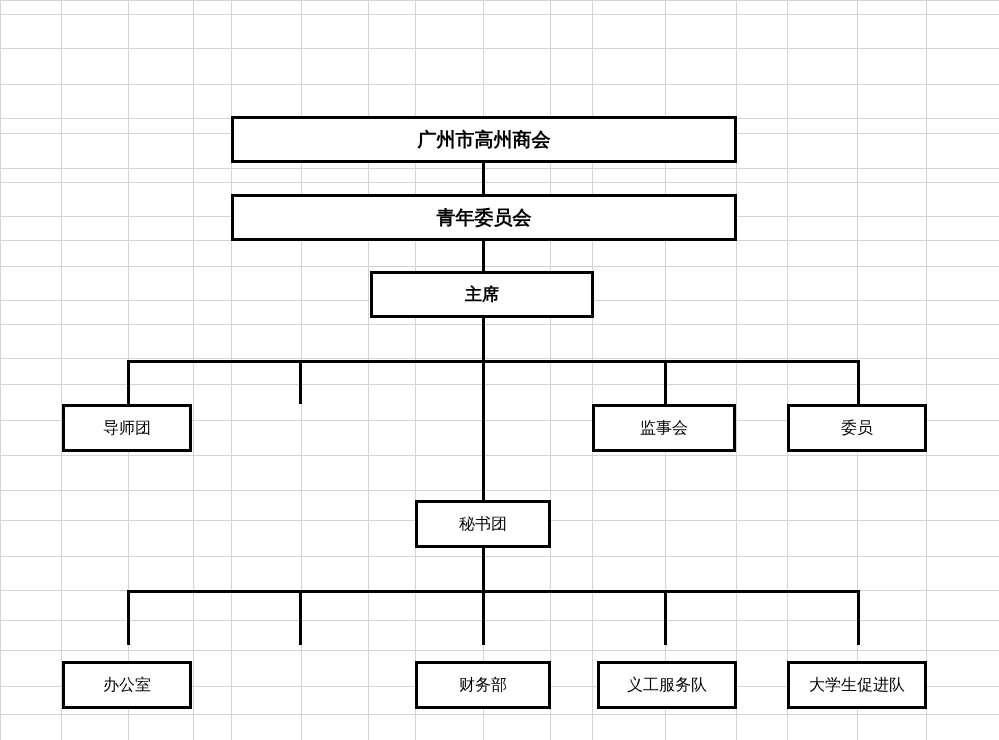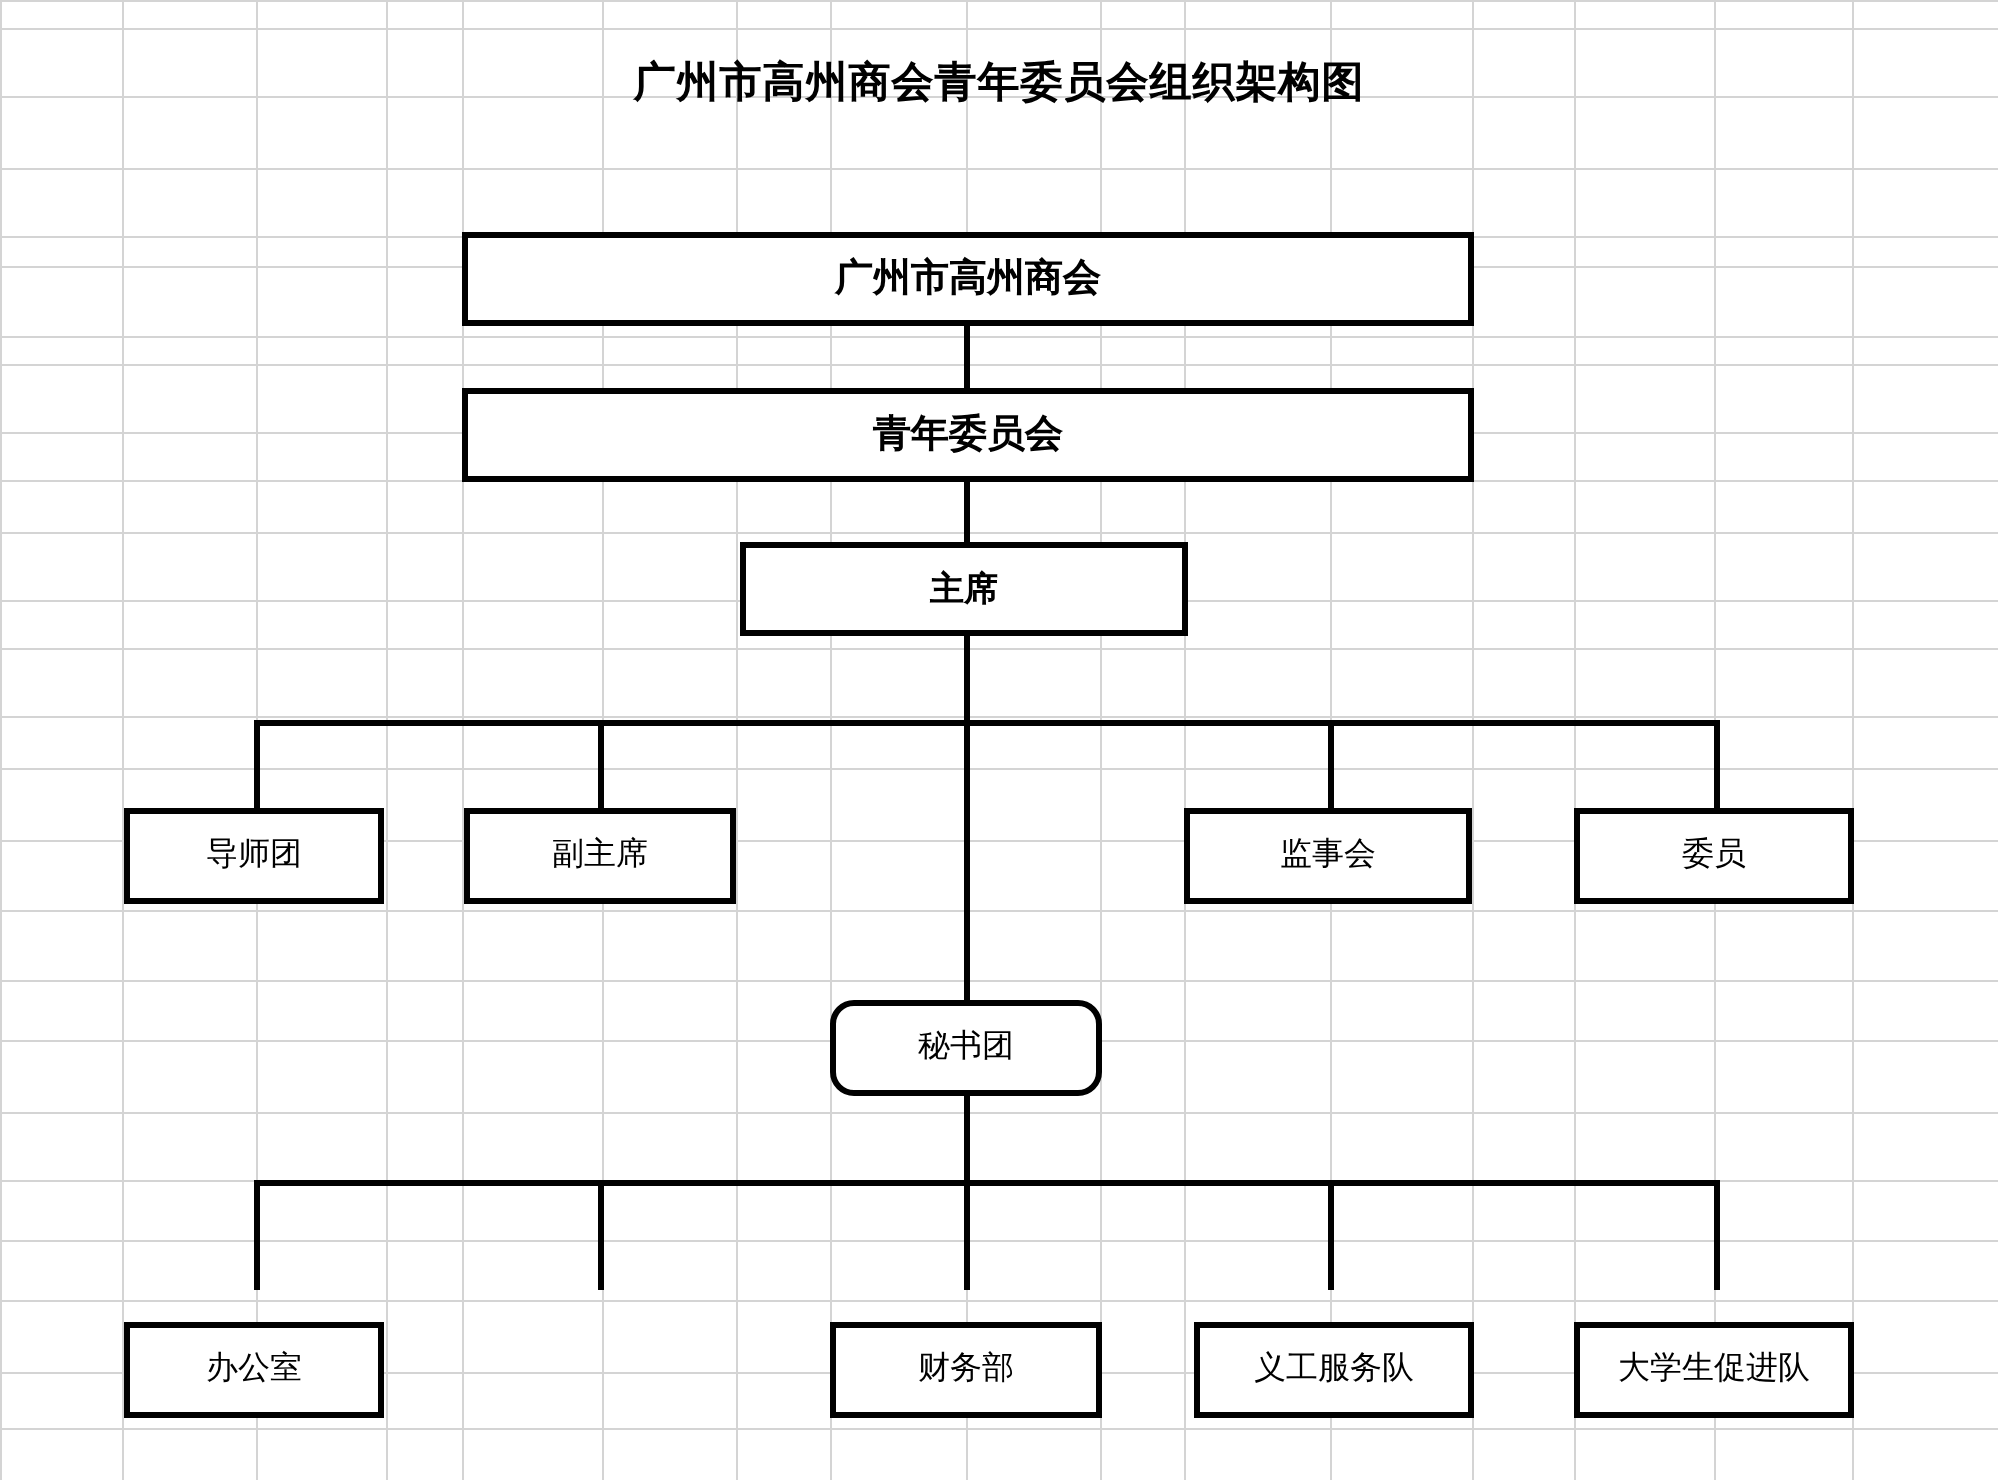--- a/index.html
+++ b/index.html
@@ -71,21 +71,21 @@
     white-space: nowrap;
   }
   .node span {
     display: block;
     line-height: 1;
   }
   .node.lvl1 { font-size: 19px; font-weight: bold; justify-content: center; }
   .node.lvl2 { font-size: 19px; font-weight: bold; }
   .node.lvl3 { font-size: 17px; font-weight: bold; }
   .node.lvl4 { font-size: 16px; }
-  .node.lvl5 { font-size: 16px; border-radius: 12px; }
+  .node.lvl5 { font-size: 16px; }
   .node.lvl6 { font-size: 16px; margin-top: 17px; }
 
   
   .conn-v {
     position: absolute;
     width: 3px;
     background: #000000;
   }
   .conn-h {
     position: absolute;
@@ -135,21 +135,20 @@
       <div class="gline-h" style="top: 490px; width: 999px;"></div>
       <div class="gline-h" style="top: 520px; width: 999px;"></div>
       <div class="gline-h" style="top: 556px; width: 999px;"></div>
       <div class="gline-h" style="top: 590px; width: 999px;"></div>
       <div class="gline-h" style="top: 620px; width: 999px;"></div>
       <div class="gline-h" style="top: 650px; width: 999px;"></div>
       <div class="gline-h" style="top: 686px; width: 999px;"></div>
       <div class="gline-h" style="top: 714px; width: 999px;"></div>
     </div>
 
-  <div class="chart-title">广州市高州商会青年委员会组织架构图</div>
 
   <div class="node lvl1" style="left:231px; top:116px; width:506px; height:47px;">
     <span>广州市高州商会</span>
   </div>
 
   <div class="conn-v" style="left:482px; top:160px; height:36px;"></div>
 
   <div class="node lvl2" style="left:231px; top:194px; width:506px; height:47px;">
     <span>青年委员会</span>
   </div>
@@ -166,23 +165,20 @@
 
   <div class="conn-v" style="left:127px; top:360px; height:44px;"></div>
   <div class="conn-v" style="left:299px; top:360px; height:44px;"></div>
   <div class="conn-v" style="left:664px; top:360px; height:44px;"></div>
   <div class="conn-v" style="left:857px; top:360px; height:44px;"></div>
 
   <div class="node lvl4" style="left:62px; top:404px; width:130px; height:48px;">
     <span>导师团</span>
   </div>
 
-  <div class="node lvl4" style="left:232px; top:404px; width:136px; height:48px;">
-    <span>副主席</span>
-  </div>
 
   <div class="node lvl4" style="left:592px; top:404px; width:144px; height:48px;">
     <span>监事会</span>
   </div>
 
   <div class="node lvl4" style="left:787px; top:404px; width:140px; height:48px;">
     <span>委员</span>
   </div>
 
   <div class="conn-v" style="left:482px; top:360px; height:141px;"></div>

